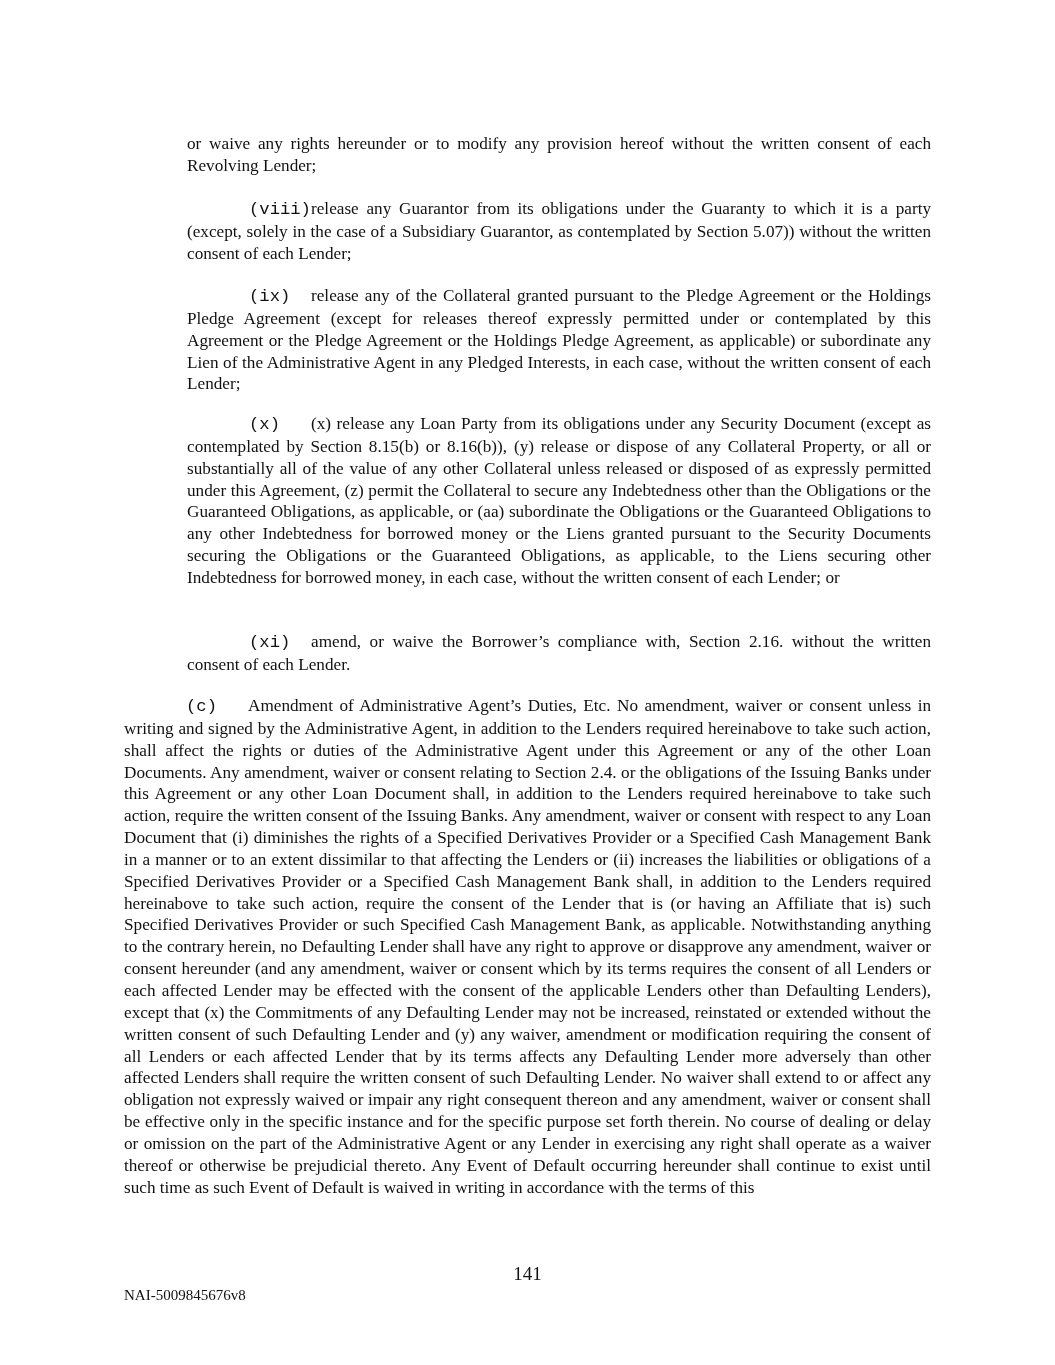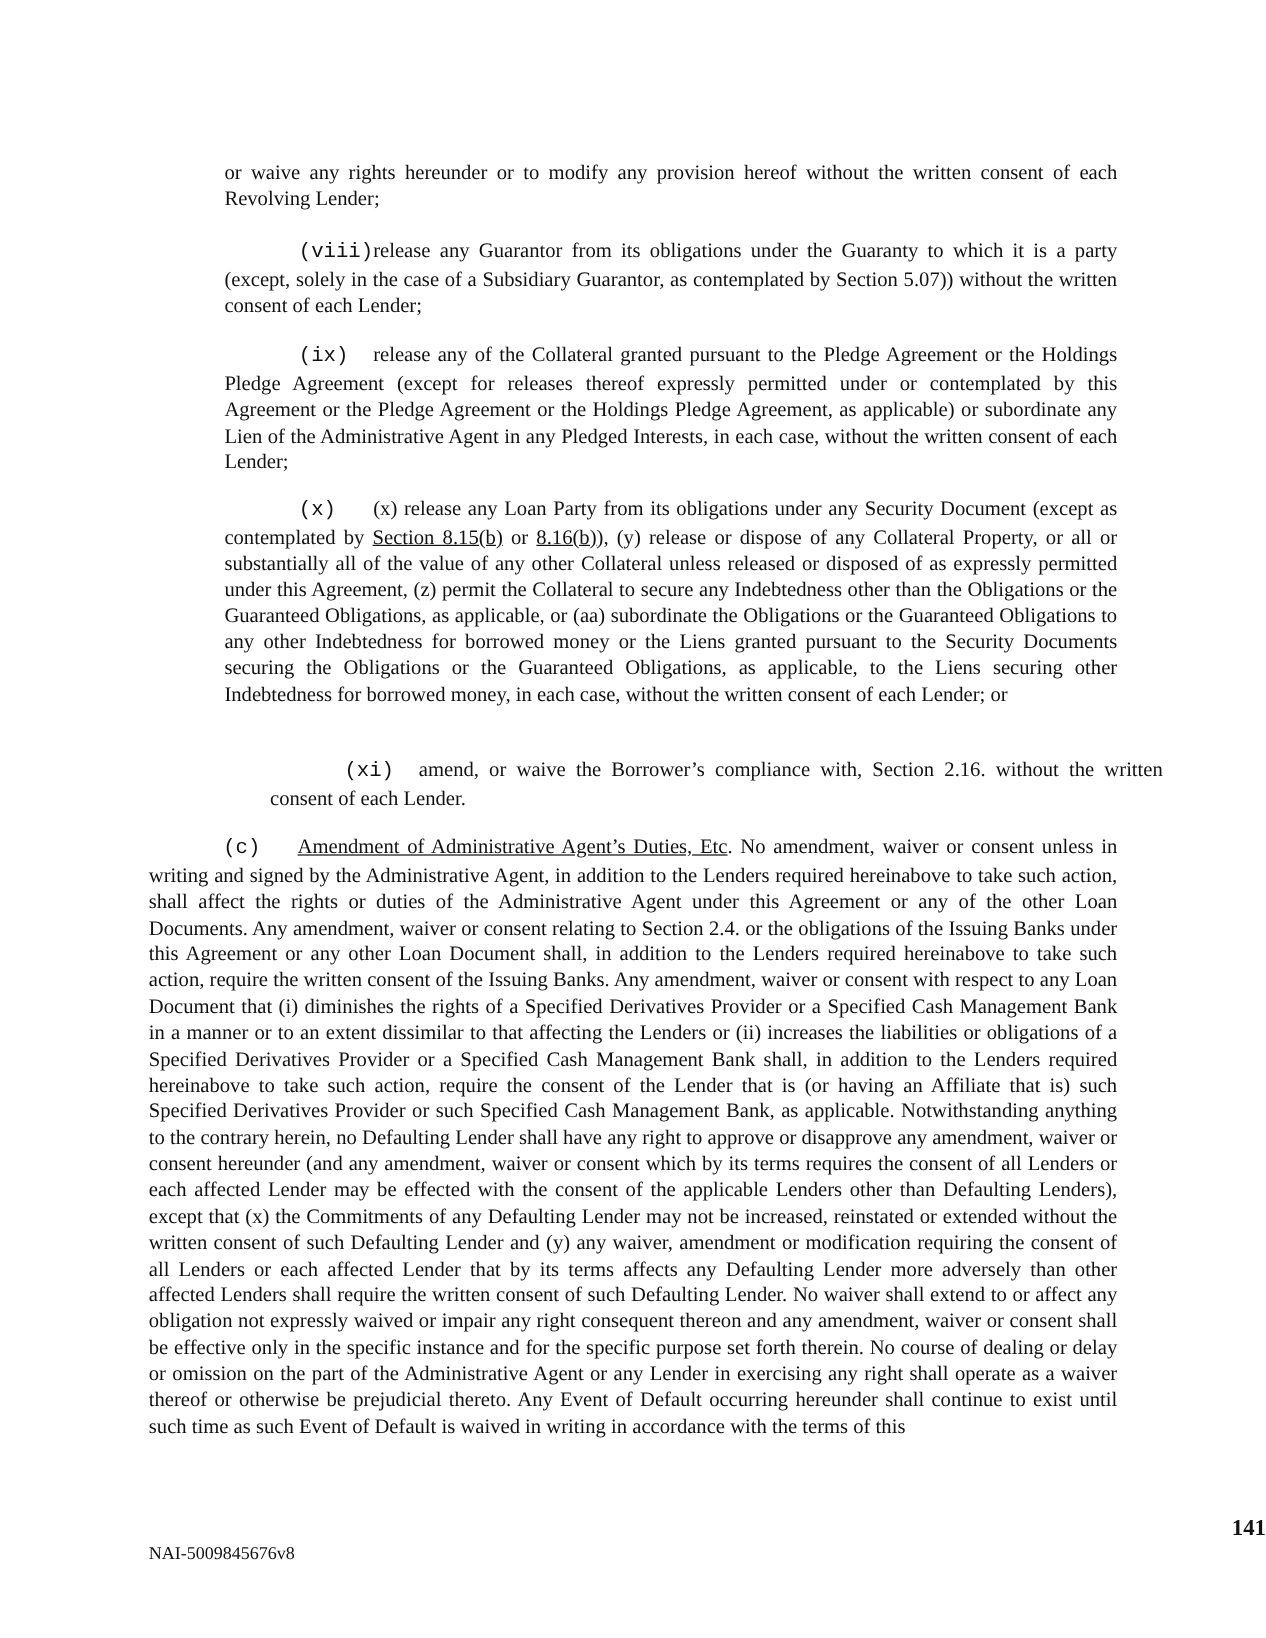--- a/index.html
+++ b/index.html
@@ -4,22 +4,22 @@
   <style>
     html, body { margin: 0; padding: 0; background: #ffffff; }
     body { width: 1055px; height: 1365px; position: relative; overflow: hidden;
       font-family: "Liberation Serif", "DejaVu Serif", serif; color: #111; }
     .page { position: absolute; left: 0; top: 6px; width: 898px; height: 1365px; }
     .text { font-size: 17.2px; line-height: 21.85px; text-align: justify; }
     .block { position: absolute; }
     .ind { left: 187px; width: 744px; }
     .full { left: 124px; width: 807px; }
     .lbl { display: inline-block; font-family: Liberation Mono, monospace; }
-    .u { text-decoration: underline; }
-    .pagenum { position: absolute; left: 0; width: 1055px; top: 1257px; text-align: right; font-size: 19px; font-weight: bold; }
+    .u { }
+    .pagenum { position: absolute; left: 0; width: 1055px; top: 1257px; text-align: center; font-size: 19px; }
     .docid { position: absolute; left: 124px; top: 1281px; font-size: 15px; }
   </style>
 </head>
 <body>
 
 <div class="page">
 
   <div class="block ind text" style="top:127px;">
     <span>or waive any rights hereunder or to modify any provision hereof without the written consent of each Revolving Lender;</span>
   </div>
@@ -29,21 +29,21 @@
   </div>
 
   <div class="block ind text" style="top:279px;">
     <span style="padding-left:62px;"></span><span class="lbl" style="width:62px;">(ix)</span><span>release any of the Collateral granted pursuant to the Pledge Agreement or the Holdings Pledge Agreement (except for releases thereof expressly permitted under or contemplated by this Agreement or the Pledge Agreement or the Holdings Pledge Agreement, as applicable) or subordinate any Lien of the Administrative Agent in any Pledged Interests, in each case, without the written consent of each Lender;</span>
   </div>
 
   <div class="block ind text" style="top:407px;">
     <span style="padding-left:62px;"></span><span class="lbl" style="width:62px;">(x)</span><span>(x) release any Loan Party from its obligations under any Security Document (except as contemplated by </span><span class="u">Section 8.15(b)</span><span> or </span><span class="u">8.16(b)</span><span>), (y) release or dispose of any Collateral Property, or all or substantially all of the value of any other Collateral unless released or disposed of as expressly permitted under this Agreement, (z) permit the Collateral to secure any Indebtedness other than the Obligations or the Guaranteed Obligations, as applicable, or (aa) subordinate the Obligations or the Guaranteed Obligations to any other Indebtedness for borrowed money or the Liens granted pursuant to the Security Documents securing the Obligations or the Guaranteed Obligations, as applicable, to the Liens securing other Indebtedness for borrowed money, in each case, without the written consent of each Lender; or</span>
   </div>
 
-  <div class="block ind text" style="top:625px;margin-left:38px;">
+  <div class="block ind text" style="top:625px;">
     <span style="padding-left:62px;"></span><span class="lbl" style="width:62px;">(xi)</span><span>amend, or waive the Borrower’s compliance with, Section 2.16. without the written consent of each Lender.</span>
   </div>
 
   <div class="block full text" style="top:689px;">
     <span style="padding-left:62px;"></span><span class="lbl" style="width:62px;">(c)</span><span class="u">Amendment of Administrative Agent’s Duties, Etc</span><span>.  No amendment, waiver or consent unless in writing and signed by the Administrative Agent, in addition to the Lenders required hereinabove to take such action, shall affect the rights or duties of the Administrative Agent under this Agreement or any of the other Loan Documents.  Any amendment, waiver or consent relating to Section 2.4. or the obligations of the Issuing Banks under this Agreement or any other Loan Document shall, in addition to the Lenders required hereinabove to take such action, require the written consent of the Issuing Banks.  Any amendment, waiver or consent with respect to any Loan Document that (i) diminishes the rights of a Specified Derivatives Provider or a Specified Cash Management Bank in a manner or to an extent dissimilar to that affecting the Lenders or (ii) increases the liabilities or obligations of a Specified Derivatives Provider or a Specified Cash Management Bank shall, in addition to the Lenders required hereinabove to take such action, require the consent of the Lender that is (or having an Affiliate that is) such Specified Derivatives Provider or such Specified Cash Management Bank, as applicable.  Notwithstanding anything to the contrary herein, no Defaulting Lender shall have any right to approve or disapprove any amendment, waiver or consent hereunder (and any amendment, waiver or consent which by its terms requires the consent of all Lenders or each affected Lender may be effected with the consent of the applicable Lenders other than Defaulting Lenders), except that (x) the Commitments of any Defaulting Lender may not be increased, reinstated or extended without the written consent of such Defaulting Lender and (y) any waiver, amendment or modification requiring the consent of all Lenders or each affected Lender that by its terms affects any Defaulting Lender more adversely than other affected Lenders shall require the written consent of such Defaulting Lender.  No waiver shall extend to or affect any obligation not expressly waived or impair any right consequent thereon and any amendment, waiver or consent shall be effective only in the specific instance and for the specific purpose set forth therein.  No course of dealing or delay or omission on the part of the Administrative Agent or any Lender in exercising any right shall operate as a waiver thereof or otherwise be prejudicial thereto.  Any Event of Default occurring hereunder shall continue to exist until such time as such Event of Default is waived in writing in accordance with the terms of this</span>
   </div>
 
   <div class="pagenum">141</div>
   <div class="docid">NAI-5009845676v8</div>
 </div>

